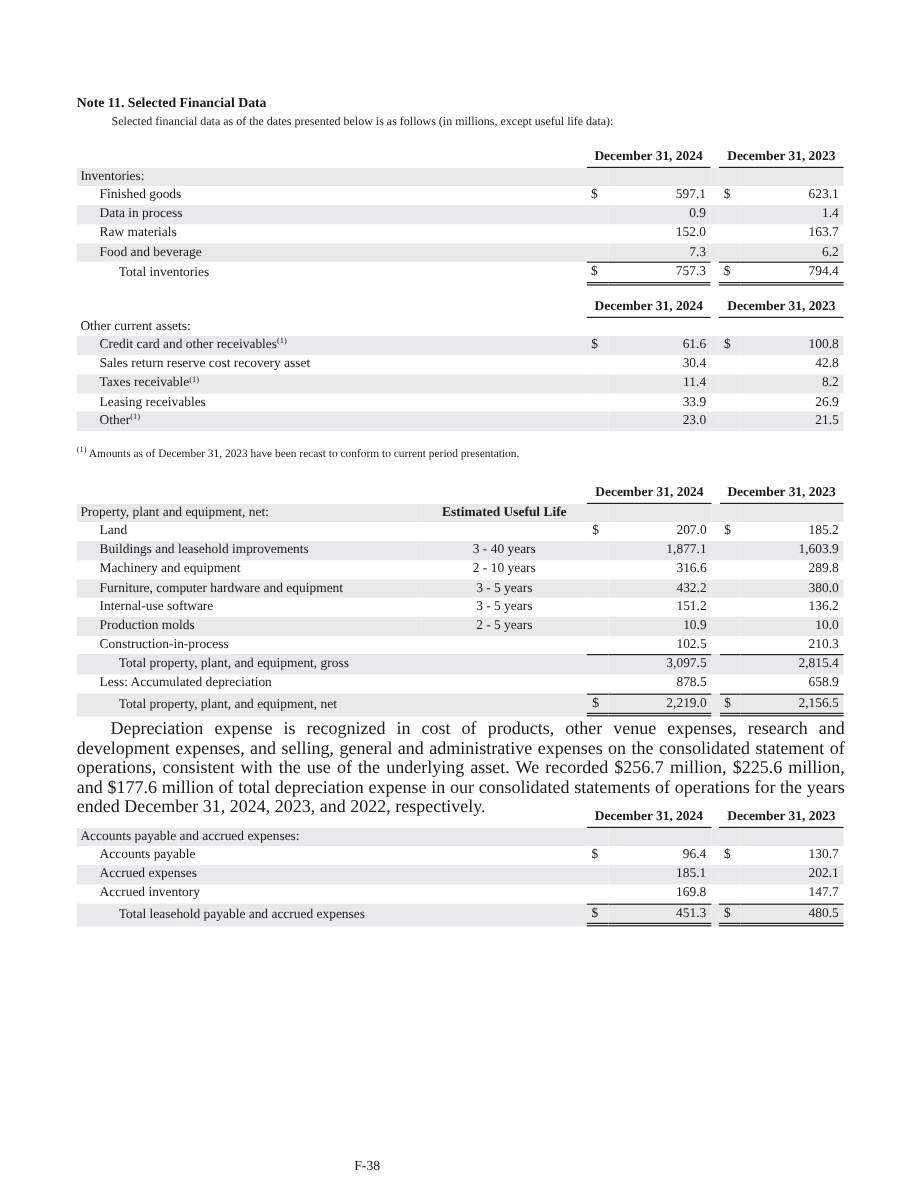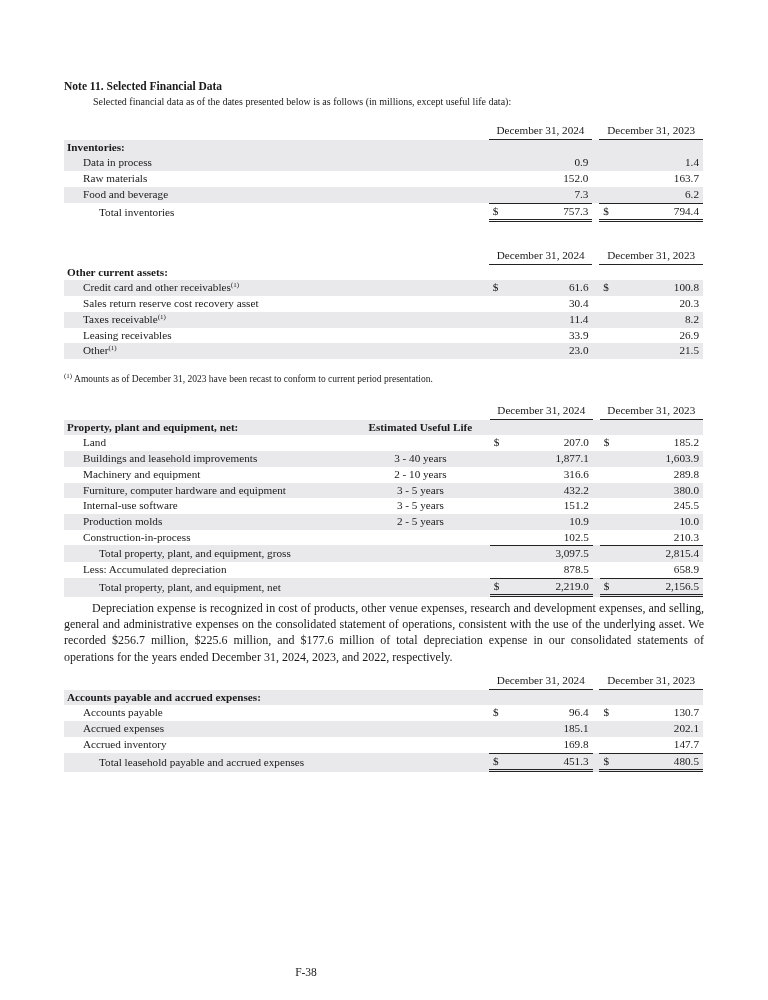--- a/index.html
+++ b/index.html
@@ -2,36 +2,36 @@
 <html><head>
 <meta charset="utf-8">
 <style>
   html, body { margin:0; padding:0; background:#ffffff; }
   body { width:768px; height:1000px; position:relative; font-family:"Liberation Serif", serif; color:#1a1a1a; font-size:11.2px; }
   .page { position:absolute; left:64px; top:0; width:640px; }
   .note-title { position:absolute; top:68px; left:0; font-weight:bold; font-size:11.5px;margin-top:12px; }
   .intro { position:absolute; top:96px; left:29px; font-size:10px; white-space:nowrap; }
   table.fin { position:absolute; left:0; width:639px; border-collapse:separate; border-spacing:0; }
   table.fin td { height:15.7px; padding:0; line-height:15.7px; white-space:nowrap; vertical-align:middle; }
-  .hdr td { font-weight:normal; }
+  .hdr td { font-weight:bold; }
   .hdr .dh { text-align:center; border-bottom:1.2px solid #222; }
   .gap { width:7px; }
   .c-lbl { width:290px; }
   .c-life { width:140px; text-align:center; }
   .c-dol { width:14px; padding-left:4px !important; }
   .c-val { width:82px; text-align:right; padding-right:4px !important; }
   .shade td.s { background:#e9e9ec; }
-  .sec td.lab { font-weight:bold; padding-left:3px;margin-left:16px; }
+  .sec td.lab { font-weight:normal; padding-left:3px;margin-left:16px; }
   .i1 { padding-left:19px !important; }
   .i2 { padding-left:35px !important; }
   .topline { border-top:1px solid #222; }
   .dbl { border-bottom:3px double #222; }
   sup { font-size:7px; line-height:0; vertical-align:4px; }
   .footnote { position:absolute; left:0; top:374px; font-size:9.5px; white-space:nowrap; }
-  .para { position:absolute; left:0; top:600px; width:640px; font-size:12px; line-height:16.2px; text-align:justify; }
+  .para { position:absolute; left:0; top:600px; width:640px; font-size:15px; line-height:16.2px; text-align:justify; }
   .para .first { display:inline-block; width:28px; }
   .pagenum { position:absolute; left:0; width:612px; top:966px; text-align:center; font-size:11.5px; }
 </style>
 </head>
 <body>
 
 <div class="page">
   <div class="note-title">Note 11. Selected Financial Data</div>
   <div class="intro">Selected financial data as of the dates presented below is as follows (in millions, except useful life data):</div>
 
@@ -45,20 +45,28 @@
       <td class="dh" colspan="2">December 31, 2023</td>
     </tr>
     <tr class="shade sec">
       <td class="s lab" colspan="2">Inventories:</td>
       <td class="s c-dol"></td>
           <td class="s c-val"></td>
           <td class="s gap"></td>
           <td class="s c-dol"></td>
           <td class="s c-val"></td>
     </tr>
+    <tr>
+      <td class="i1" colspan="2">Finished goods</td>
+      <td class="c-dol">$</td>
+          <td class="c-val">597.1</td>
+      <td class="gap"></td>
+      <td class="c-dol">$</td>
+          <td class="c-val">623.1</td>
+    </tr>
     <tr class="shade">
       <td class="s i1" colspan="2">Data in process</td>
       <td class="s c-dol"></td>
           <td class="s c-val">0.9</td>
       <td class="s gap"></td>
       <td class="s c-dol"></td>
           <td class="s c-val">1.4</td>
     </tr>
     <tr>
       <td class="i1" colspan="2">Raw materials</td>
@@ -111,21 +119,21 @@
       <td class="s gap"></td>
       <td class="s c-dol">$</td>
           <td class="s c-val">100.8</td>
     </tr>
     <tr>
       <td class="i1" colspan="2">Sales return reserve cost recovery asset</td>
       <td class="c-dol"></td>
           <td class="c-val">30.4</td>
       <td class="gap"></td>
       <td class="c-dol"></td>
-          <td class="c-val">20.3</td>
+          <td class="c-val">42.8</td>
     </tr>
     <tr class="shade">
       <td class="s i1" colspan="2"><span>Taxes receivable</span><sup>(1)</sup></td>
       <td class="s c-dol"></td>
           <td class="s c-val">11.4</td>
       <td class="s gap"></td>
       <td class="s c-dol"></td>
           <td class="s c-val">8.2</td>
     </tr>
     <tr>
@@ -202,21 +210,21 @@
       <td class="s c-dol"></td>
           <td class="s c-val">380.0</td>
     </tr>
     <tr>
       <td class="i1">Internal-use software</td>
           <td class="c-life">3 - 5 years</td>
       <td class="c-dol"></td>
           <td class="c-val">151.2</td>
       <td class="gap"></td>
       <td class="c-dol"></td>
-          <td class="c-val">245.5</td>
+          <td class="c-val">136.2</td>
     </tr>
     <tr class="shade">
       <td class="s i1">Production molds</td>
           <td class="s c-life">2 - 5 years</td>
       <td class="s c-dol"></td>
           <td class="s c-val">10.9</td>
       <td class="s gap"></td>
       <td class="s c-dol"></td>
           <td class="s c-val">10.0</td>
     </tr>

